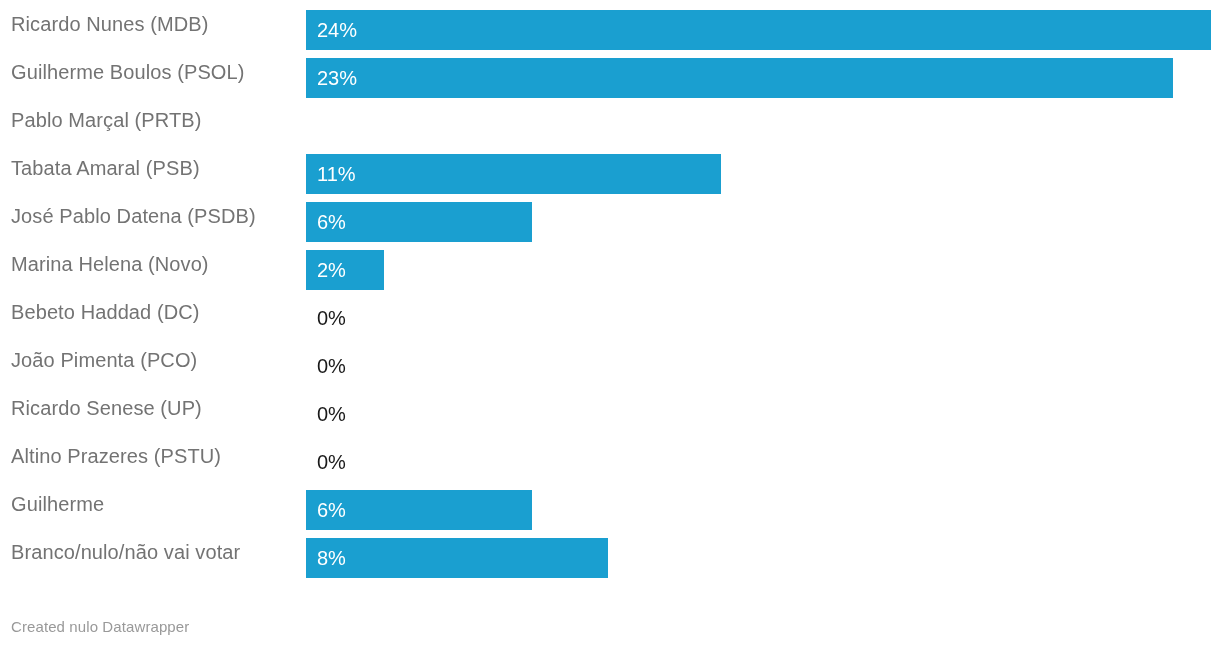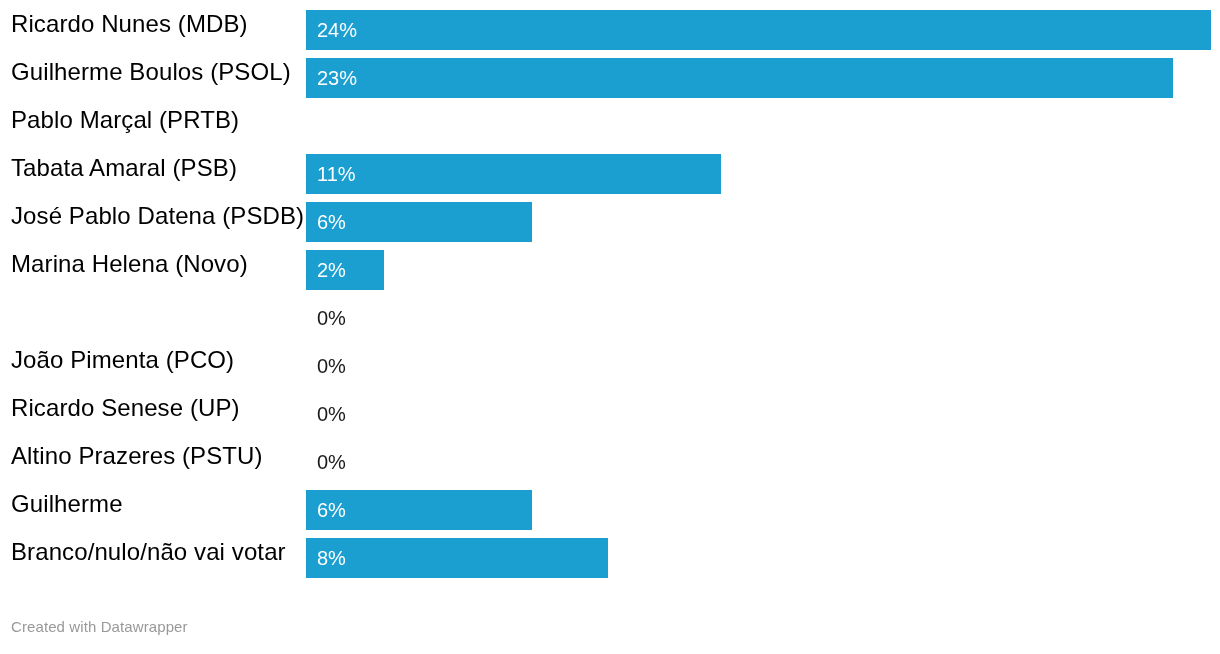--- a/index.html
+++ b/index.html
@@ -31,22 +31,22 @@
     left: 0;
     width: 1220px;
     height: 48px;
   }
   .row-label {
     position: absolute;
     left: 11px;
     top: 0;
     height: 48px;
     line-height: 48px;
-    font-size: 24px;
-    color: #000000;
+    font-size: 20px;
+    color: #737373;
     white-space: nowrap;
     letter-spacing: 0.1px;
   }
   .bar-area {
     position: absolute;
     left: 306px;
     top: 10px;
     height: 40px;
     right: 0;
   }
@@ -117,20 +117,21 @@
         </div>
       </div>
       <div class="row" style="top: 240px;">
         <div class="row-label">Marina Helena (Novo)</div>
         <div class="bar-area">
           <div class="bar" style="width: 78px; background: rgb(26, 159, 208);"></div>
           <div class="bar-value">2%</div>
         </div>
       </div>
       <div class="row zero" style="top: 288px;">
+        <div class="row-label">Bebeto Haddad (DC)</div>
         <div class="bar-area">
           <div class="bar-value outside">0%</div>
         </div>
       </div>
       <div class="row zero" style="top: 336px;">
         <div class="row-label">João Pimenta (PCO)</div>
         <div class="bar-area">
           <div class="bar-value outside">0%</div>
         </div>
       </div>
@@ -155,15 +156,15 @@
       </div>
       <div class="row" style="top: 528px;">
         <div class="row-label">Branco/nulo/não vai votar</div>
         <div class="bar-area">
           <div class="bar" style="width: 301.6px; background: rgb(26, 159, 208);"></div>
           <div class="bar-value">8%</div>
         </div>
       </div>
     </div>
 
-  <div class="footer">Created with Datawrapper</div>
+  <div class="footer">Created nulo Datawrapper</div>
 
 </div>
 
 </body></html>

